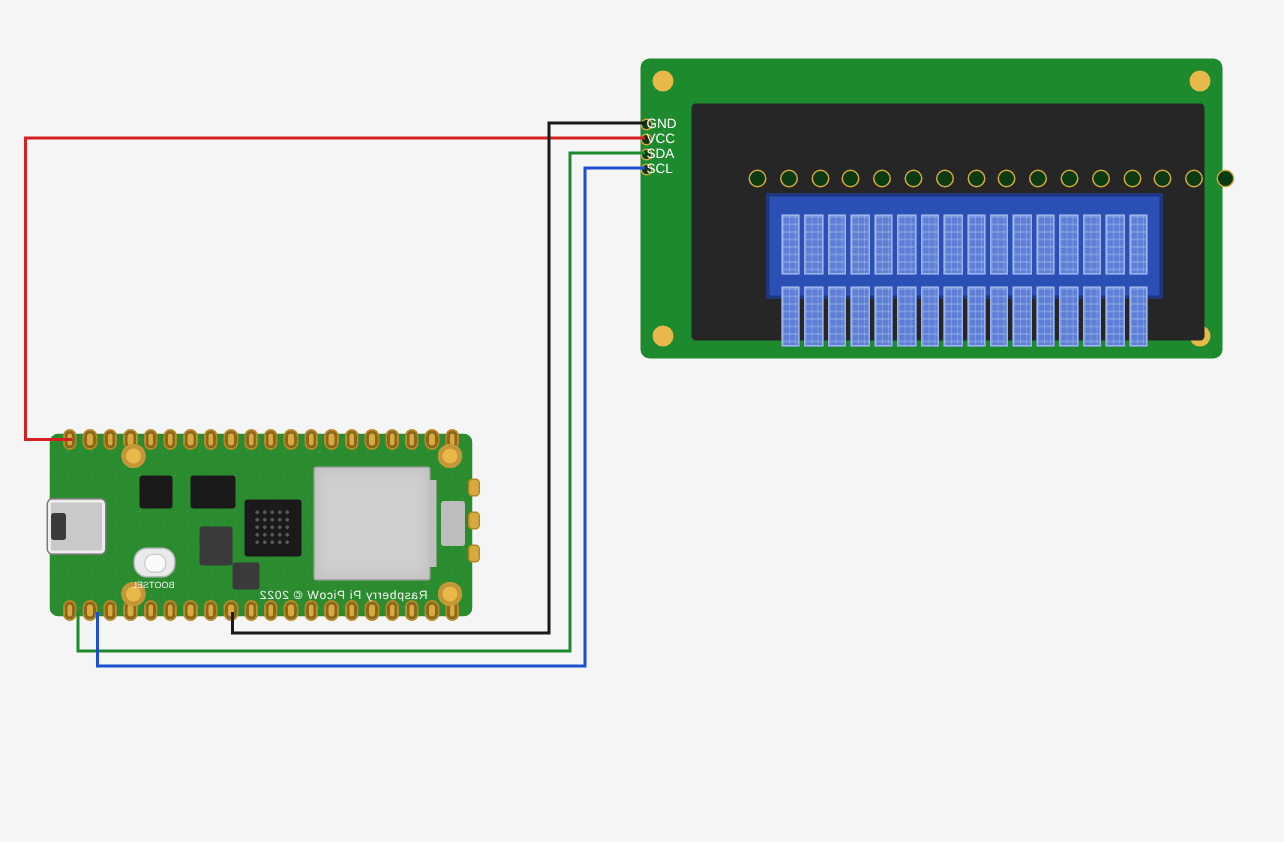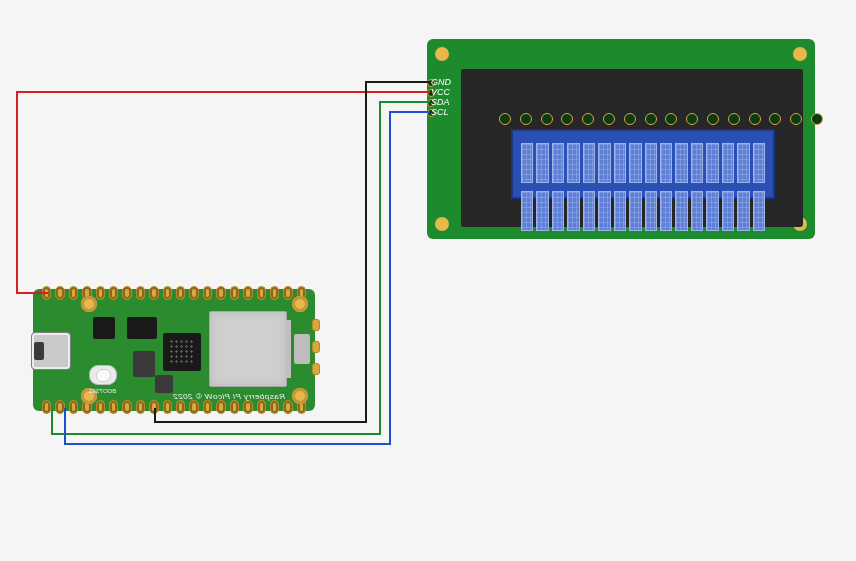--- a/index.html
+++ b/index.html
@@ -9,21 +9,20 @@
     height: 561px;
     background: #f5f5f5;
     font-family: Arial, sans-serif;
     overflow: hidden;
     position: relative;
   }
   .stage {
     position: relative;
     width: 856px;
     height: 561px;
-    font-style: italic;
   }
   
   .lcd-module {
     position: absolute;
     left: 427px;
     top: 39px;
     width: 388px;
     height: 200px;
     background: #1e8a2e;
     border-radius: 6px;

